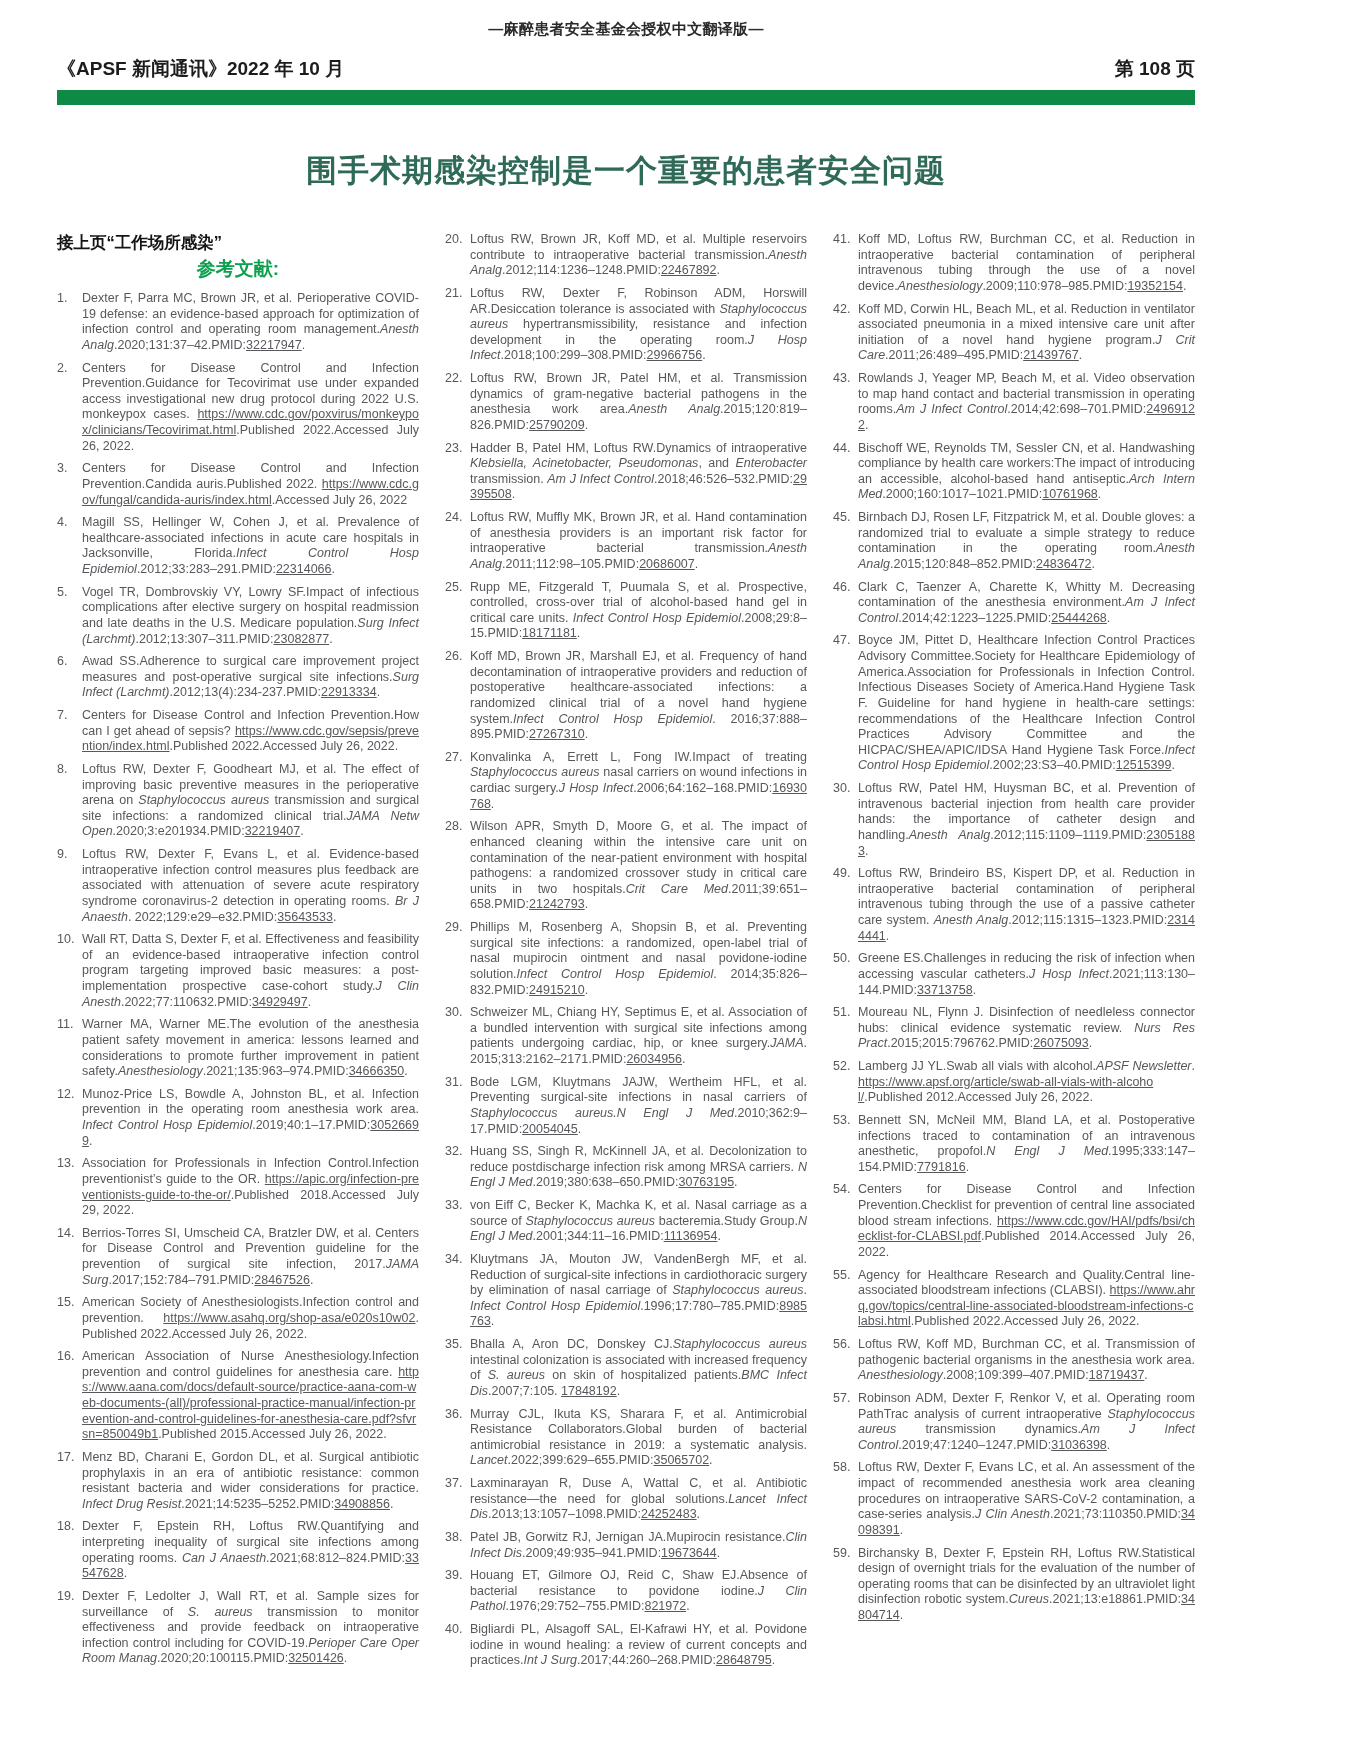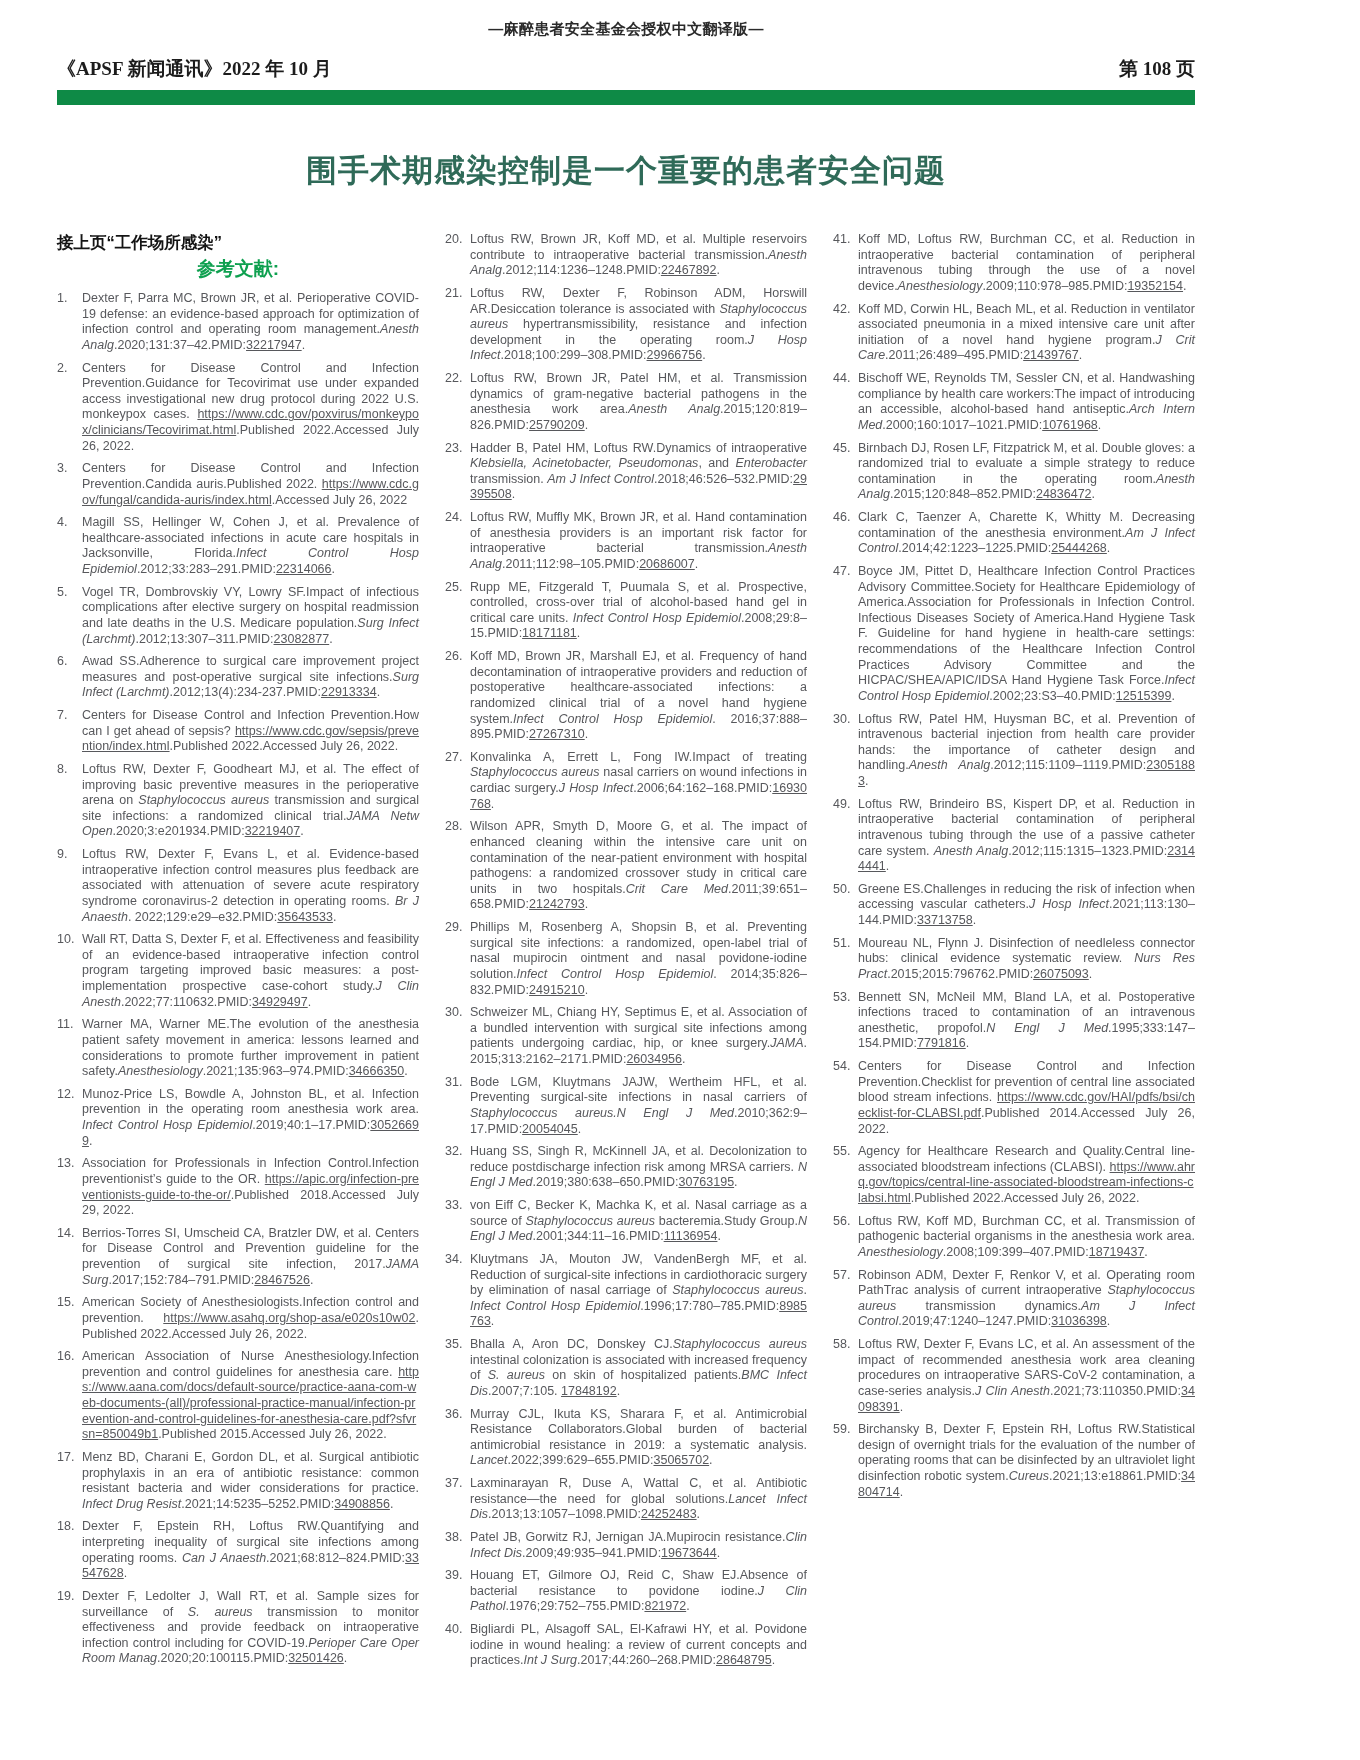--- a/index.html
+++ b/index.html
@@ -3,21 +3,21 @@
 <meta charset="utf-8">
 <style>
   html,body{margin:0;padding:0;background:#ffffff;}
   .page{
     width:1252px;height:1760px;box-sizing:border-box;
     padding:20px 57px 0 57px;background:#fff;overflow:hidden;
     font-family:"Liberation Sans",sans-serif;
   }
   .banner{text-align:center;font-weight:bold;font-size:15px;color:#2a2a2a;letter-spacing:.3px;}
   .masthead{display:flex;justify-content:space-between;align-items:baseline;margin-top:17px;
-    font-weight:bold;font-size:19px;color:#1c1c1c;font-family:Liberation Serif, serif;}
+    font-weight:bold;font-size:19px;color:#1c1c1c;}
   .greenbar{height:15px;background:var(--bar-green,#0E8A46);margin-top:8px;}
   .title{text-align:center;font-size:31px;font-weight:bold;color:var(--title-green,#2F6A58);
     margin:45px 0 40px 0;letter-spacing:1px;}
   .cols{display:flex;gap:26px;align-items:flex-start;}
   .col{flex:1 1 0;min-width:0;}
   .cont-note{font-size:16.5px;font-weight:bold;color:#141414;margin-bottom:2px;}
   .ref-heading{font-size:19px;font-weight:bold;color:var(--heading-green,#0EA04F);
     text-align:center;margin:0 0 9px 0;}
   .ref{display:flex;margin-bottom:7px;color:var(--body-gray,#57585C);
     font-size:12.5px;line-height:1.25;}
@@ -213,20 +213,24 @@
       <div>
           <div class="ref">
             <span class="num">41.</span>
             <span class="rbody">Koff MD, Loftus RW, Burchman CC, et al. Reduction in intraoperative bacterial contamination of peripheral intravenous tubing through the use of a novel device.<span class="i">Anesthesiology</span>.2009;110:978–985.PMID:<span class="u">19352154</span>.</span>
           </div>
           <div class="ref">
             <span class="num">42.</span>
             <span class="rbody">Koff MD, Corwin HL, Beach ML, et al. Reduction in ventilator associated pneumonia in a mixed intensive care unit after initiation of a novel hand hygiene program.<span class="i">J Crit Care</span>.2011;26:489–495.PMID:<span class="u">21439767</span>.</span>
           </div>
           <div class="ref">
+            <span class="num">43.</span>
+            <span class="rbody">Rowlands J, Yeager MP, Beach M, et al. Video observation to map hand contact and bacterial transmission in operating rooms.<span class="i">Am J Infect Control</span>.2014;42:698–701.PMID:<span class="u">24969122</span>.</span>
+          </div>
+          <div class="ref">
             <span class="num">44.</span>
             <span class="rbody">Bischoff WE, Reynolds TM, Sessler CN, et al. Handwashing compliance by health care workers:The impact of introducing an accessible, alcohol-based hand antiseptic.<span class="i">Arch Intern Med</span>.2000;160:1017–1021.PMID:<span class="u">10761968</span>.</span>
           </div>
           <div class="ref">
             <span class="num">45.</span>
             <span class="rbody">Birnbach DJ, Rosen LF, Fitzpatrick M, et al. Double gloves: a randomized trial to evaluate a simple strategy to reduce contamination in the operating room.<span class="i">Anesth Analg</span>.2015;120:848–852.PMID:<span class="u">24836472</span>.</span>
           </div>
           <div class="ref">
             <span class="num">46.</span>
             <span class="rbody">Clark C, Taenzer A, Charette K, Whitty M. Decreasing contamination of the anesthesia environment.<span class="i">Am J Infect Control</span>.2014;42:1223–1225.PMID:<span class="u">25444268</span>.</span>
@@ -243,20 +247,24 @@
             <span class="num">49.</span>
             <span class="rbody">Loftus RW, Brindeiro BS, Kispert DP, et al. Reduction in intraoperative bacterial contamination of peripheral intravenous tubing through the use of a passive catheter care system. <span class="i">Anesth Analg</span>.2012;115:1315–1323.PMID:<span class="u">23144441</span>.</span>
           </div>
           <div class="ref">
             <span class="num">50.</span>
             <span class="rbody">Greene ES.Challenges in reducing the risk of infection when accessing vascular catheters.<span class="i">J Hosp Infect</span>.2021;113:130–144.PMID:<span class="u">33713758</span>.</span>
           </div>
           <div class="ref">
             <span class="num">51.</span>
             <span class="rbody">Moureau NL, Flynn J. Disinfection of needleless connector hubs: clinical evidence systematic review. <span class="i">Nurs Res Pract</span>.2015;2015:796762.PMID:<span class="u">26075093</span>.</span>
+          </div>
+          <div class="ref">
+            <span class="num">52.</span>
+            <span class="rbody">Lamberg JJ YL.Swab all vials with alcohol.<span class="i">APSF Newsletter</span>. <span class="u">https://www.apsf.org/article/swab-all-vials-with-alcohol/</span>.Published 2012.Accessed July 26, 2022.</span>
           </div>
           <div class="ref">
             <span class="num">53.</span>
             <span class="rbody">Bennett SN, McNeil MM, Bland LA, et al. Postoperative infections traced to contamination of an intravenous anesthetic, propofol.<span class="i">N Engl J Med</span>.1995;333:147–154.PMID:<span class="u">7791816</span>.</span>
           </div>
           <div class="ref">
             <span class="num">54.</span>
             <span class="rbody">Centers for Disease Control and Infection Prevention.Checklist for prevention of central line associated blood stream infections. <span class="u">https://www.cdc.gov/HAI/pdfs/bsi/checklist-for-CLABSI.pdf</span>.Published 2014.Accessed July 26, 2022.</span>
           </div>
           <div class="ref">

